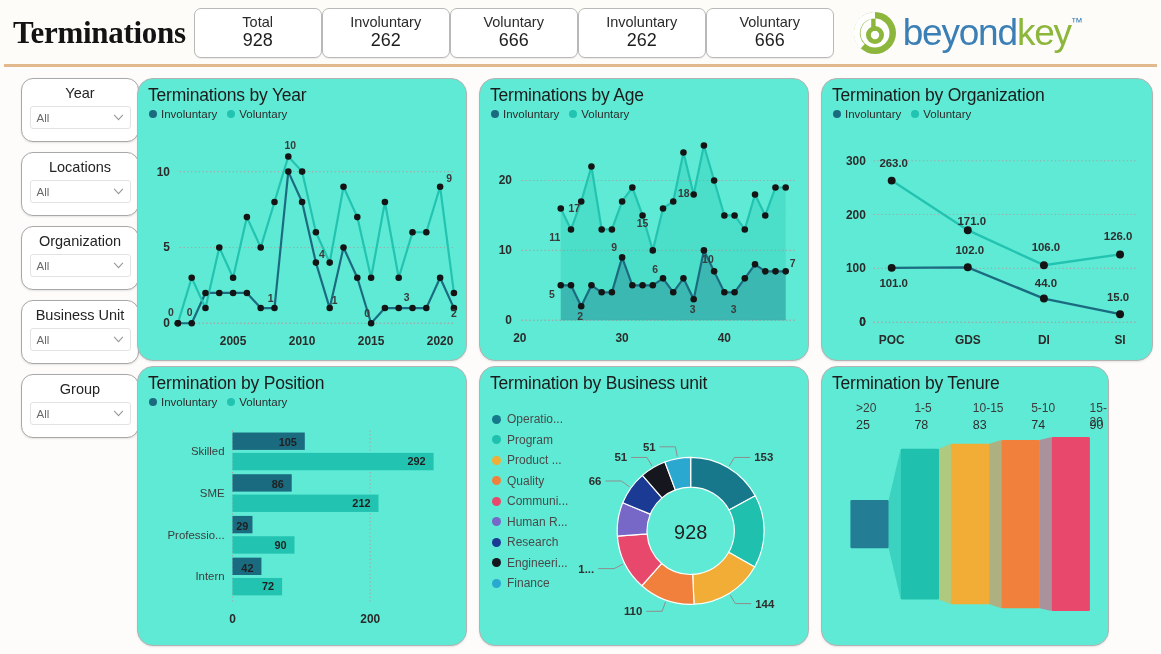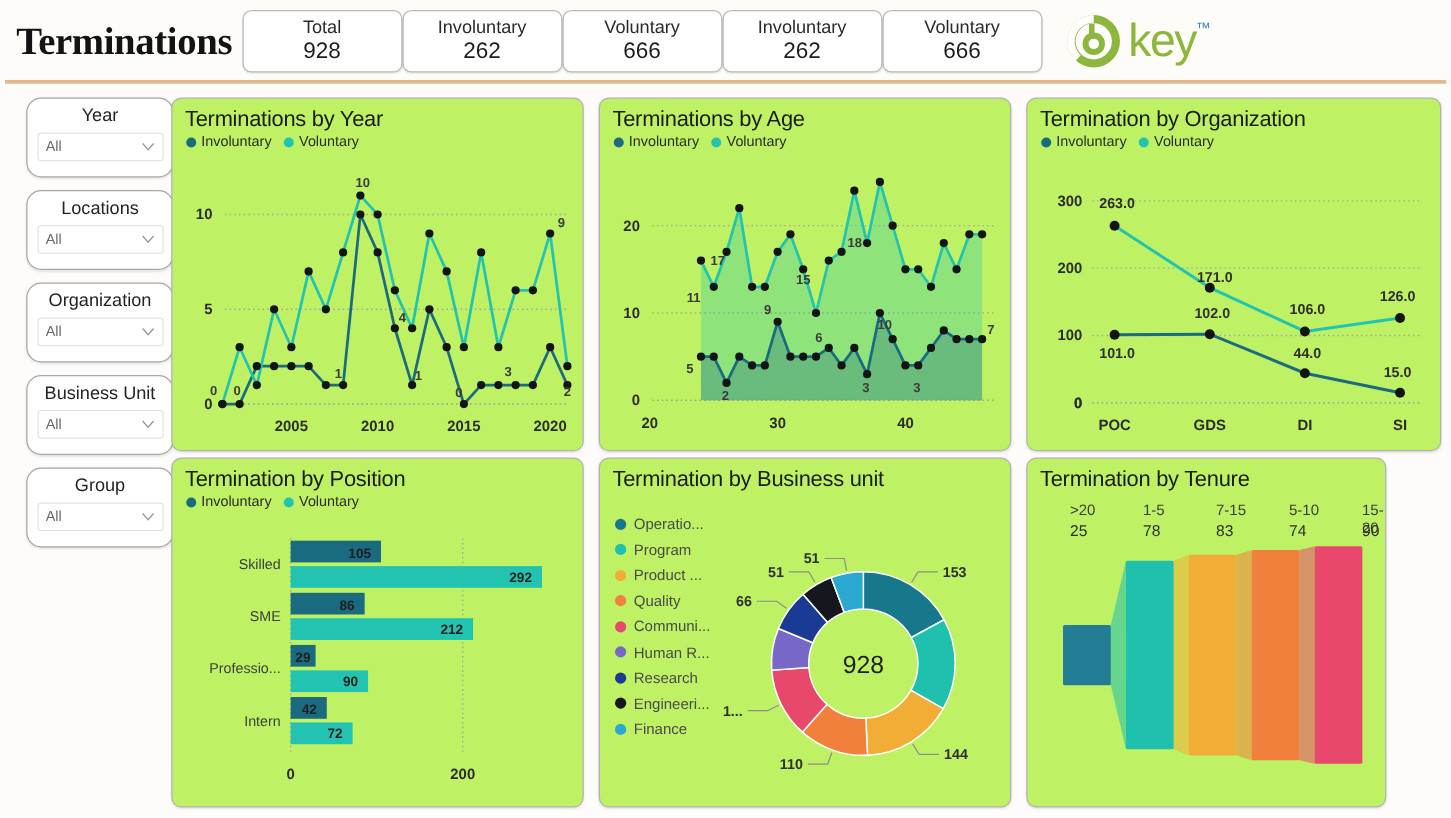--- a/index.html
+++ b/index.html
@@ -40,22 +40,22 @@
   .logo-mark { width: 46px; height: 46px; margin-right: 5px; }
   .logo-text { font-size: 37px; font-weight: 400; letter-spacing: -1.2px; display: flex; align-items: flex-start; }
   .logo-beyond { color: #3a7fb5; }
   .logo-key { color: #8cb63c; }
   .logo-tm { font-size: 12px; color: #3a7fb5; margin-top: 3px; }
 
   
   .body-area { position: absolute; left: 0; top: 70px; width: 1161px; height: 584px; }
 
   .card {
-    position: absolute; background: #bef264;
-    border: 1.5px solid #b3b3b3; border-radius: 8px;
+    position: absolute; background: #5eead4;
+    border: 1.5px solid #b3b3b3; border-radius: 16px;
     box-shadow: 0 1px 2px rgba(0,0,0,.10);
   }
   .card-title {
     font-size: 17.5px; color: #1b1b1b; font-weight: 400;
     margin: 6px 0 0 10px; letter-spacing: -0.2px;
   }
 
   
   .filter {
     position: absolute; left: 21px; width: 118px; height: 64px;
@@ -131,20 +131,21 @@
         <circle cx="23" cy="23" r="21" fill="#8cb63c"></circle>
         <path d="M23 8 a15 15 0 1 0 15 15 a15 15 0 0 0 -15 -15 z" fill="#ffffff" opacity="0"></path>
         <circle cx="23" cy="23" r="14.5" fill="#ffffff"></circle>
         <path d="M23 8.5 A14.5 14.5 0 1 1 12.2 32.8" fill="none" stroke="#8cb63c" stroke-width="0"></path>
         <circle cx="23" cy="25" r="9" fill="#8cb63c"></circle>
         <circle cx="23" cy="25" r="4.2" fill="#ffffff"></circle>
         <rect x="19.2" y="9" width="4.4" height="12" fill="#8cb63c"></rect>
         <path d="M23 2 A21 21 0 0 0 8.6 38.4 L12.6 34.2 A15 15 0 0 1 23 8.2 Z" fill="#ffffff"></path>
       </svg>
       <div class="logo-text">
+        <span class="logo-beyond">beyond</span>
           <span class="logo-key">key</span>
           <span class="logo-tm">™</span>
       </div>
     </div>
   </div>
   <div class="header-rule"></div>
 
   <div class="body-area">
 
     <div class="filter" style="top:8px">
@@ -518,21 +519,21 @@
         </svg>
     </div>
 
     <div class="card" style="left:821px; top:296px; width:288px; height:280px;">
       <div class="card-title">Termination by Tenure</div>
       <div class="tenure-head" id="tenure-head">
           <div class="tenure-cat" style="left: 34px; top: 0px;">&gt;20</div>
           <div class="tenure-val" style="left: 34px; top: 17px;">25</div>
           <div class="tenure-cat" style="left: 92.4px; top: 0px;">1-5</div>
           <div class="tenure-val" style="left: 92.4px; top: 17px;">78</div>
-          <div class="tenure-cat" style="left: 150.8px; top: 0px;">7-15</div>
+          <div class="tenure-cat" style="left: 150.8px; top: 0px;">10-15</div>
           <div class="tenure-val" style="left: 150.8px; top: 17px;">83</div>
           <div class="tenure-cat" style="left: 209.2px; top: 0px;">5-10</div>
           <div class="tenure-val" style="left: 209.2px; top: 17px;">74</div>
           <div class="tenure-cat" style="left: 267.6px; top: 0px;">15-20</div>
           <div class="tenure-val" style="left: 267.6px; top: 17px;">90</div>
         </div>
       <svg class="plot" id="svg-tenure" viewBox="0 0 332 280">
           <rect x="33" y="132.94444444444446" width="44.4" height="56.111111111111114" fill="#237d95" rx="1.5"></rect>
           <path d="M77.4 132.94444444444446 L91.4 73.46666666666667 L91.4 248.53333333333333 L77.4 189.05555555555554 Z" fill="#1fc0ae" opacity="0.55"></path>
           <rect x="91.4" y="73.46666666666667" width="44.4" height="175.06666666666666" fill="#1fc0ae" rx="1.5"></rect>

